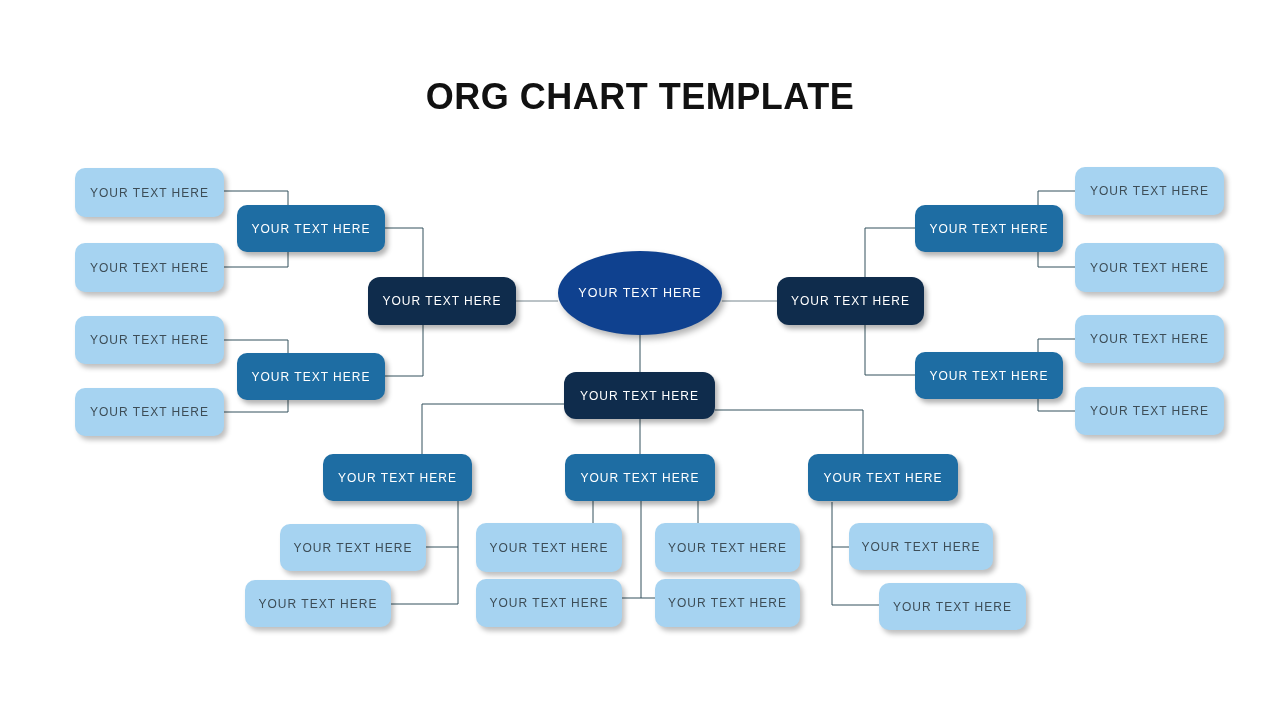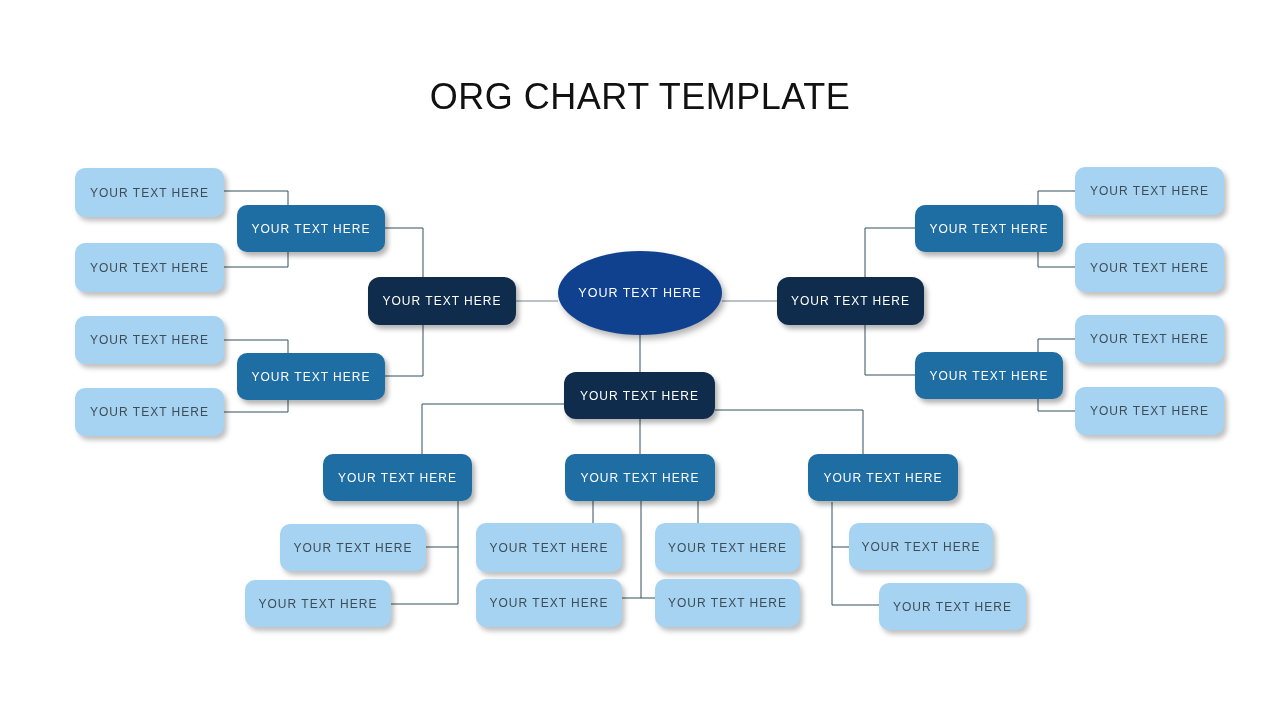--- a/index.html
+++ b/index.html
@@ -3,21 +3,21 @@
 <meta charset="utf-8">
 <style>
   html,body { margin:0; padding:0; background:#fff; }
   .stage {
     position:relative; width:1280px; height:720px;
     background:var(--background,#ffffff); overflow:hidden;
     font-family:"Liberation Sans", sans-serif;
   }
   .title {
     position:absolute; top:76px; left:0; right:0;
-    text-align:center; font-size:36px; font-weight:400;
+    text-align:center; font-size:36px; font-weight:700;
     letter-spacing:0.5px; color:var(--title-color,#111111);
   }
   .lines { position:absolute; left:0; top:0; }
   .line { fill:none; stroke:var(--connector,#33515c); stroke-width:1; }
   .line.gray { stroke:var(--connector-gray,#76868e); }
   .node {
     position:absolute; display:flex; align-items:center; justify-content:center;
     text-align:right; font-size:12px; letter-spacing:1px; white-space:nowrap;
   }
   .light {

